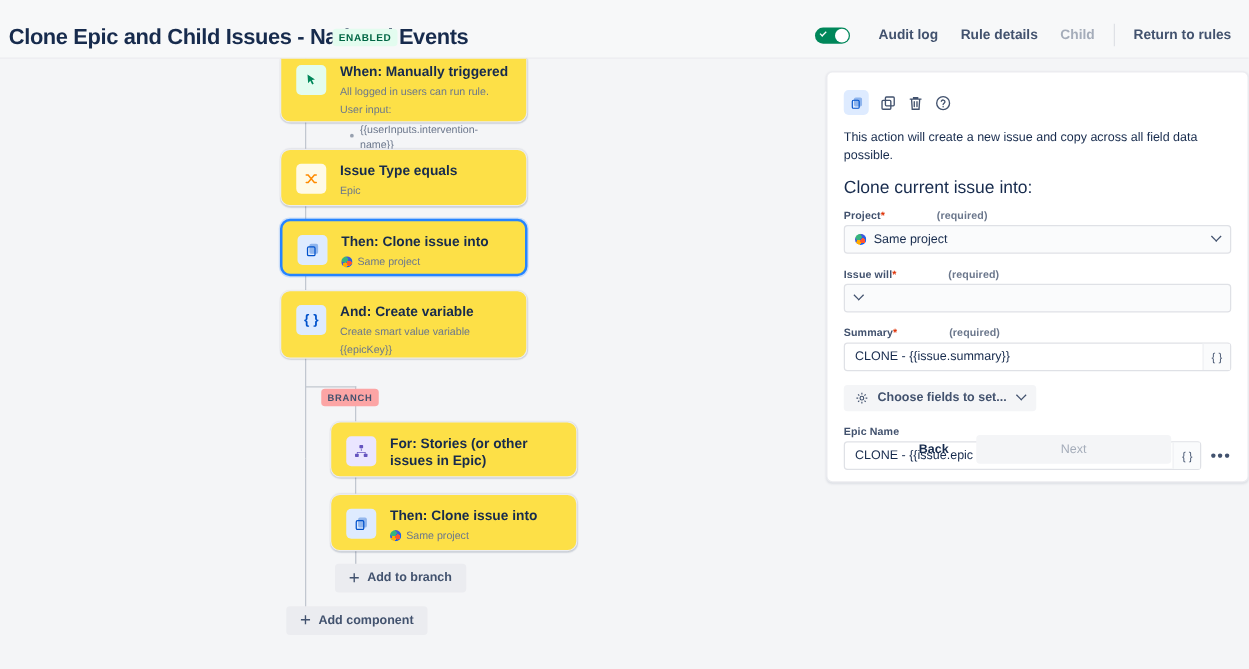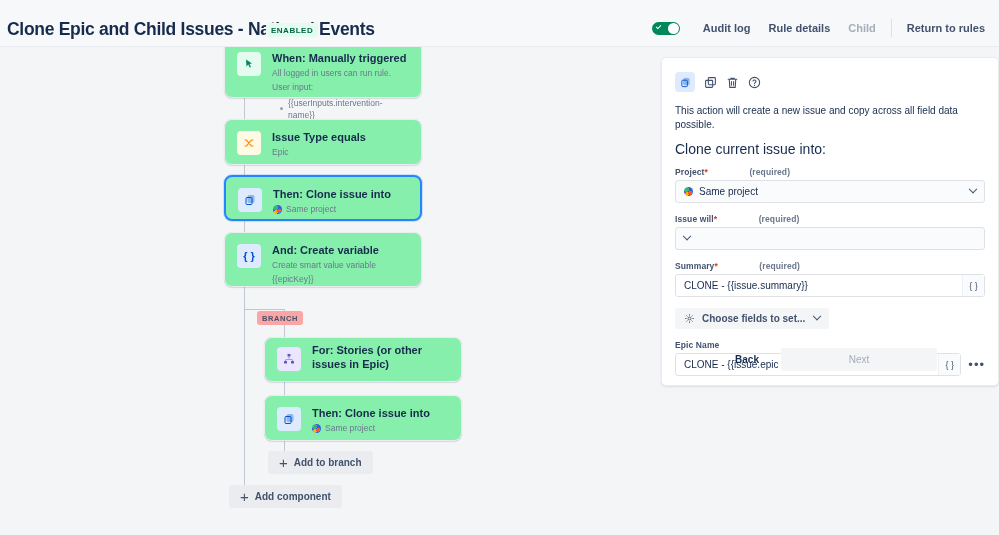--- a/index.html
+++ b/index.html
@@ -55,21 +55,21 @@
   .tb-sep { width: 1px; height: 18px; background: #dfe1e6; margin: 0 6px; }
 
   
   .canvas { position: absolute; left: 0; top: 47px; width: 660px; height: 488px; overflow: hidden; }
 
   .conn { position: absolute; width: 1px; background: #c1c7d0; }
   .conn-h { position: absolute; height: 1px; background: #c1c7d0; }
 
   .card {
     position: absolute;
-    background: #86efac;
+    background: #fde047;
     border: 1px solid #ebecf0;
     border-radius: 8px;
     box-shadow: 0 1px 1px rgba(9,30,66,.13), 0 0 1px rgba(9,30,66,.08);
     display: flex; align-items: flex-start;
     padding: 10px 12px;
     cursor: pointer;
   }
   .card.selected {
     border: 2px solid #2684ff;
     box-shadow: 0 0 0 1px rgba(38,132,255,.2);
@@ -293,21 +293,21 @@
     </div>
     <div class="card-body">
       <div class="card-title">And: Create variable</div>
       <div class="card-sub">Create smart value variable</div>
       <div class="card-sub">{{epicKey}}</div>
     </div>
   </div>
 
   <div class="branch-label" style="left:257px; top:264px;">BRANCH</div>
 
-  <div class="card" style="left:264px; top:290px; width:198px; height:45px; align-items:flex-end;">
+  <div class="card" style="left:264px; top:290px; width:198px; height:45px; align-items:flex-start;">
     <div class="card-icon ic-purple">
       <svg width="12" height="12" viewBox="0 0 24 24" fill="currentColor">
         <rect x="9" y="2" width="6" height="5" rx="1"></rect>
         <rect x="2" y="16" width="6" height="5" rx="1"></rect>
         <rect x="16" y="16" width="6" height="5" rx="1"></rect>
         <path d="M11.4 7.5h1.2v4h-1.2zM5 16v-3h14v3h-1.2v-1.8H6.2V16z"></path>
       </svg>
     </div>
     <div class="card-body">
       <div class="card-title">For: Stories (or other issues in Epic)</div>

